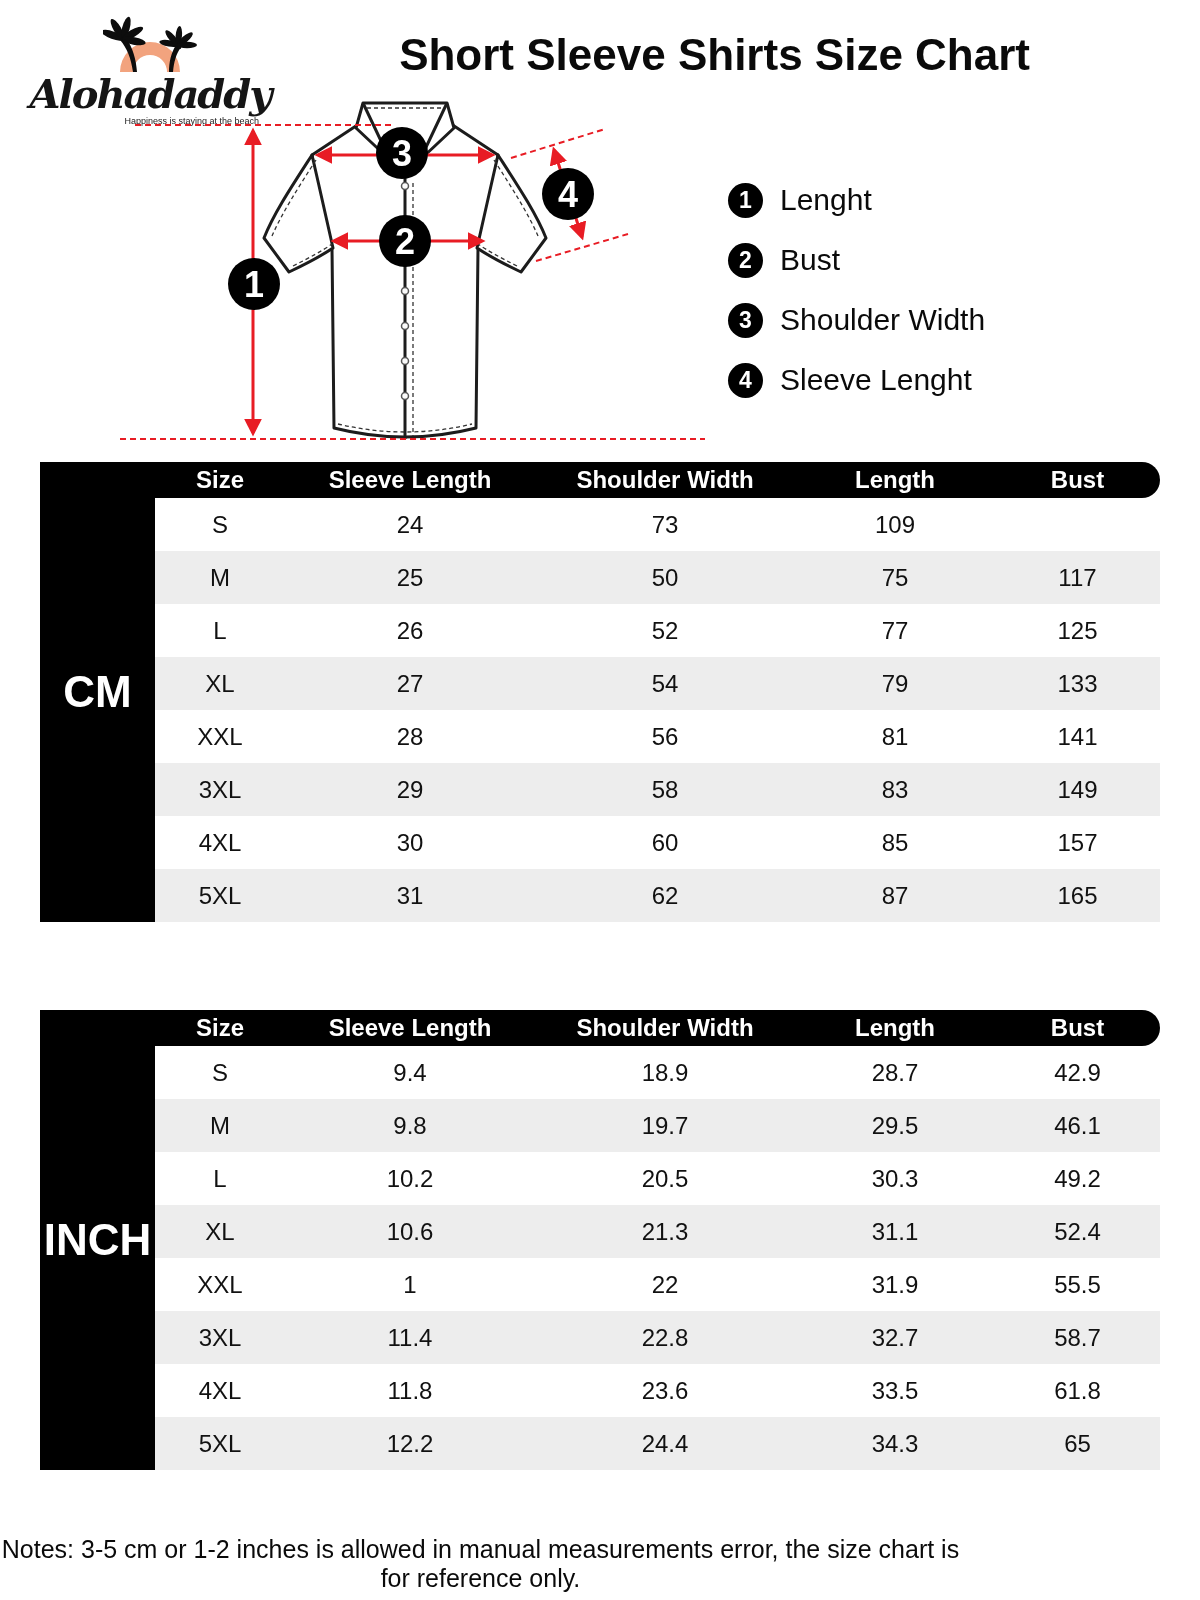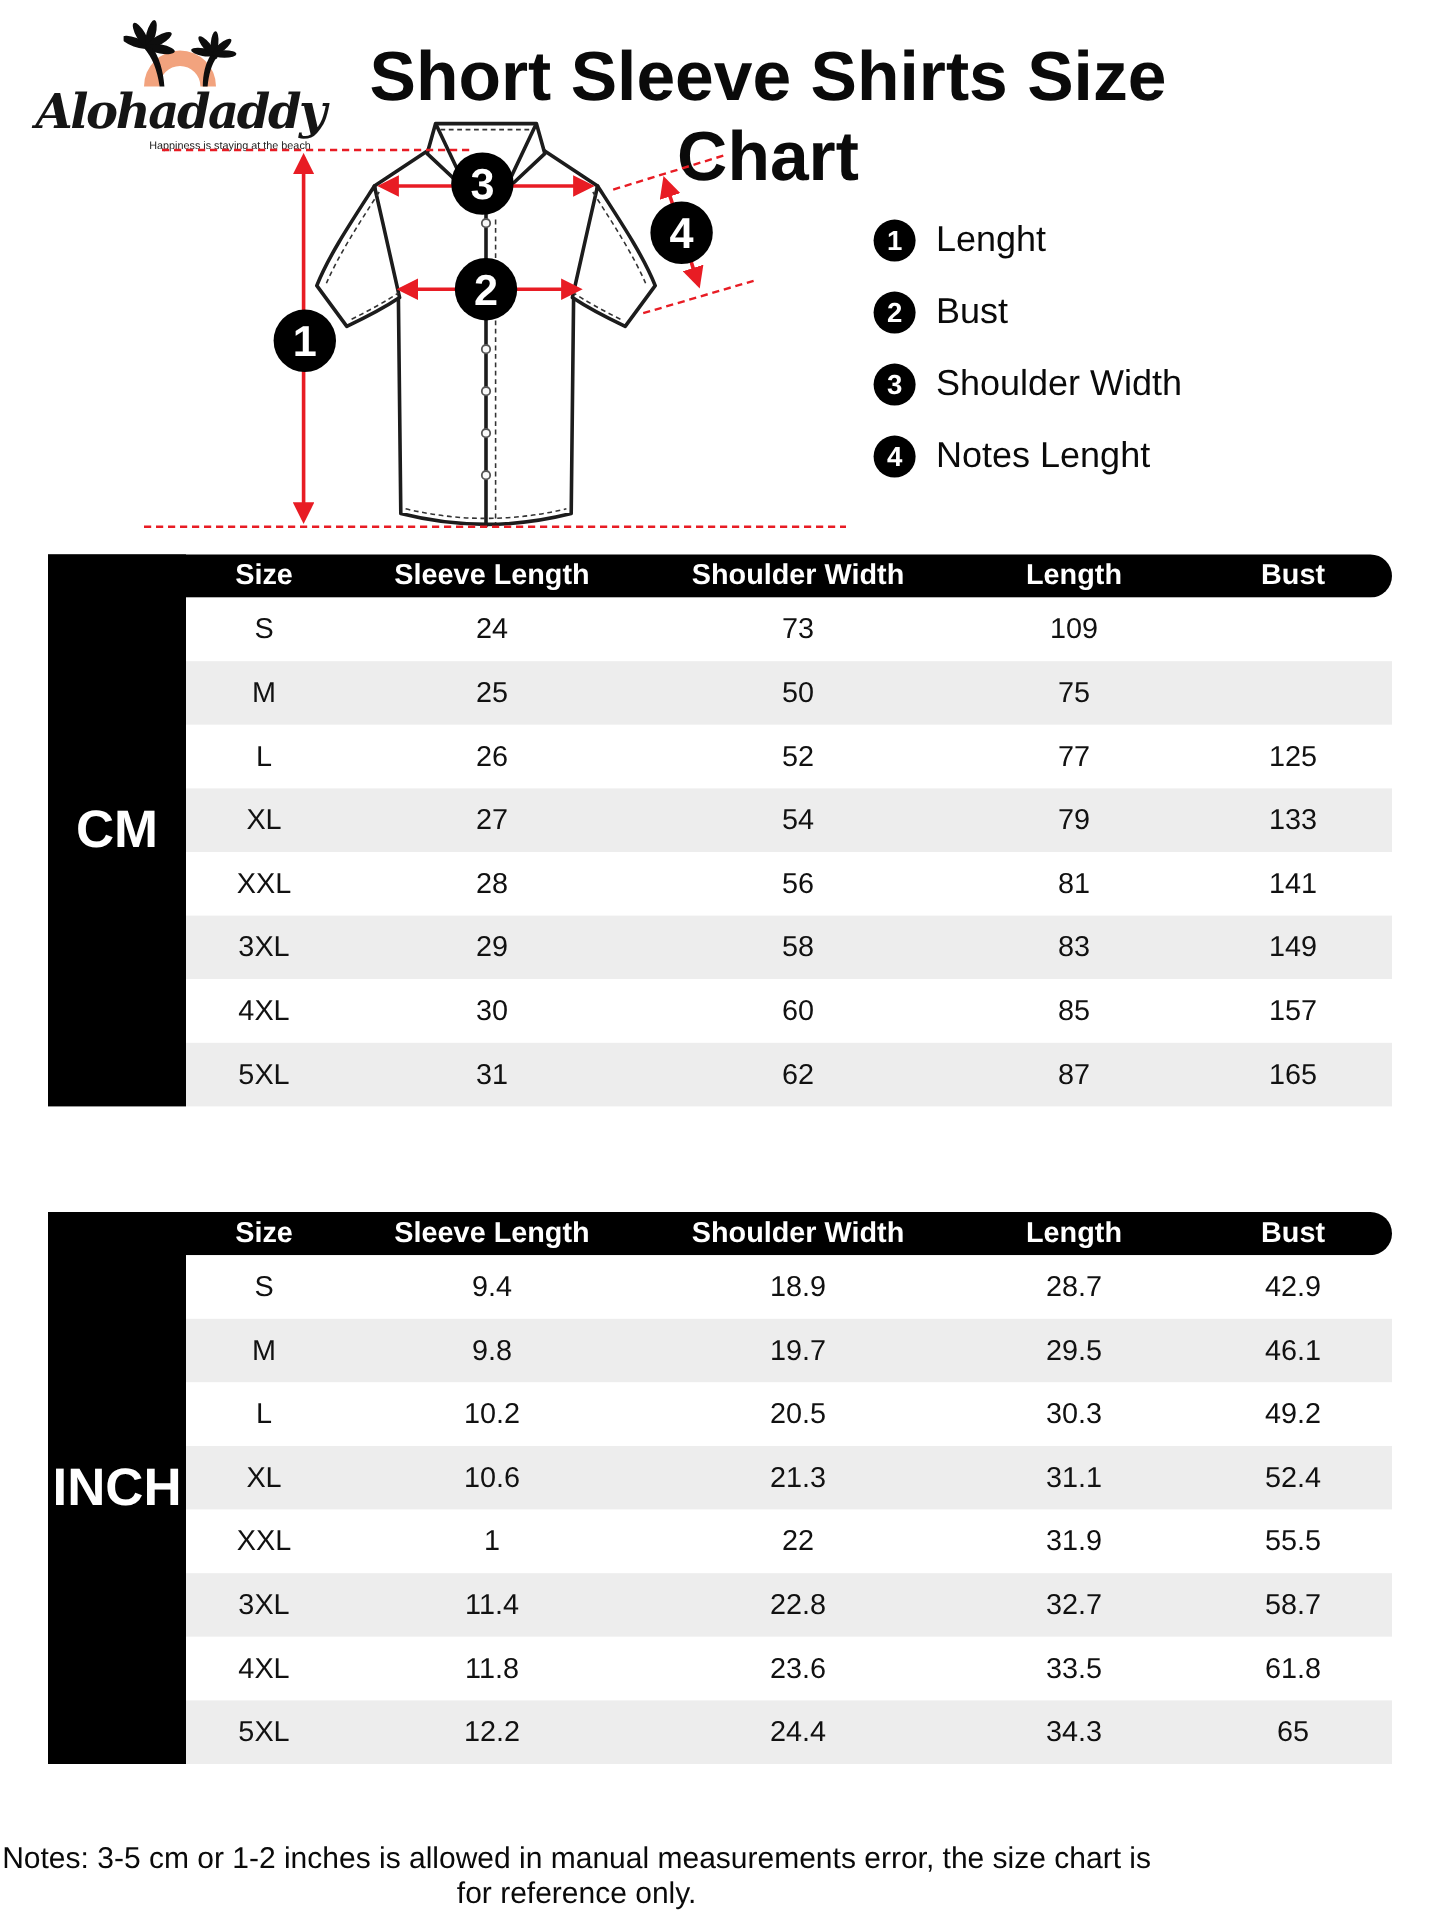--- a/index.html
+++ b/index.html
@@ -7,22 +7,22 @@
         font-family:"Liberation Sans",sans-serif;color:#000;border-radius:22px;}
 
   
   .logo{position:absolute;left:25px;top:14px;width:250px;}
   .logo-art{display:block;margin:0 auto;}
   .brand-name{font-family:"DejaVu Serif",serif;font-style:italic;font-weight:bold;
               font-size:40px;text-align:center;margin-top:-8px;letter-spacing:-2px;color:#151515;}
   .brand-tagline{font-size:9px;text-align:right;margin-top:-1px;padding-right:16px;color:#222;}
 
   
-  .page-title{position:absolute;left:250px;top:30px;width:780px;text-align:center;
-              font-size:58px;font-weight:bold;color:#0a0a0a;}
+  .page-title{position:absolute;left:250px;top:30px;width:780px;text-align:right;
+              font-size:44px;font-weight:bold;color:#0a0a0a;}
 
   
   .diagram{position:absolute;left:60px;top:98px;}
 
   
   .legend{position:absolute;left:728px;top:182px;}
   .legend-item{display:flex;align-items:center;gap:17px;height:36px;margin-bottom:24px;}
   .legend-badge{width:35px;height:35px;border-radius:50%;background:#000;color:#fff;flex:0 0 35px;
                 font-weight:bold;font-size:23px;display:flex;align-items:center;justify-content:center;}
   .legend-label{font-size:30px;color:#0a0a0a;}
@@ -150,21 +150,21 @@
       <div class="legend-item">
         <span class="legend-badge">2</span>
         <span class="legend-label">Bust</span>
       </div>
       <div class="legend-item">
         <span class="legend-badge">3</span>
         <span class="legend-label">Shoulder Width</span>
       </div>
       <div class="legend-item">
         <span class="legend-badge">4</span>
-        <span class="legend-label">Notes Lenght</span>
+        <span class="legend-label">Sleeve Lenght</span>
       </div>
     </div>
 
   <div class="size-table" style="top:462px">
       <div class="thead">
         <div class="hcell"></div>
         <div class="hcell">Size</div>
         <div class="hcell">Sleeve Length</div>
         <div class="hcell">Shoulder Width</div>
         <div class="hcell">Length</div>
@@ -176,20 +176,21 @@
         <div class="cell">24</div>
         <div class="cell">73</div>
         <div class="cell">109</div>
       </div>
       <div class="trow alt">
         <div class="cell"></div>
         <div class="cell">M</div>
         <div class="cell">25</div>
         <div class="cell">50</div>
         <div class="cell">75</div>
+        <div class="cell">117</div>
       </div>
       <div class="trow">
         <div class="cell"></div>
         <div class="cell">L</div>
         <div class="cell">26</div>
         <div class="cell">52</div>
         <div class="cell">77</div>
         <div class="cell">125</div>
       </div>
       <div class="trow alt">

